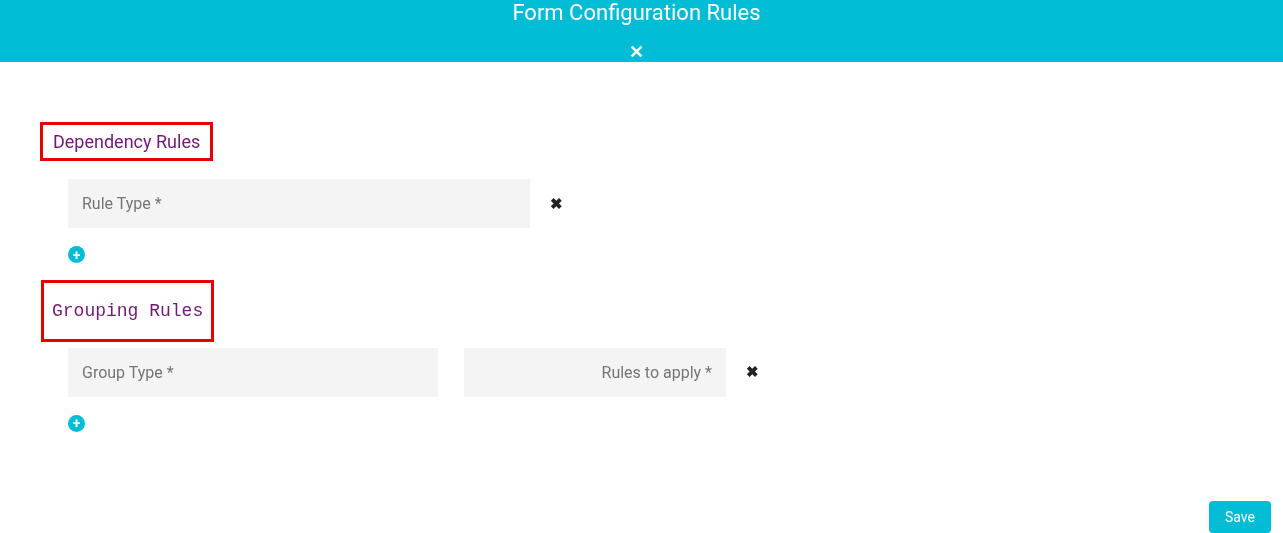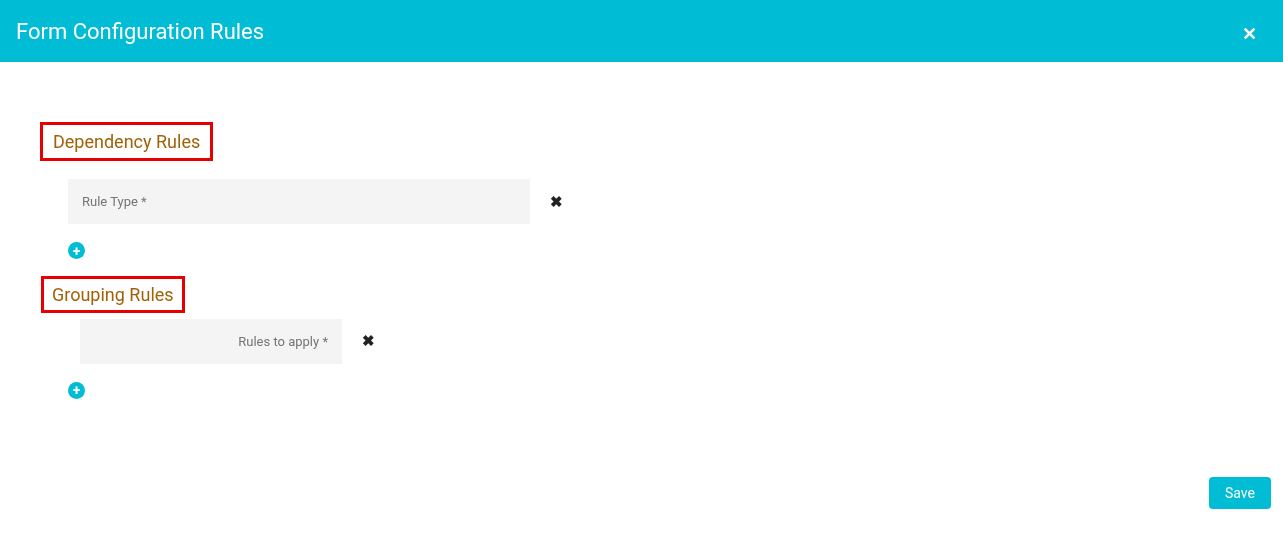--- a/index.html
+++ b/index.html
@@ -14,69 +14,71 @@
       height: 533px;
       position: relative;
     }
     .header {
       background: #00bcd4;
       height: 62px;
       display: flex;
       align-items: center;
       justify-content: space-between;
       padding: 0 26px 0 16px;
+      flex-direction: column;
     }
     .header-title {
       color: #ffffff;
       font-size: 22px;
       font-weight: 400;
     }
     .close-icon {
       color: #ffffff;
       font-size: 18px;
       font-weight: bold;
       cursor: pointer;
       padding-top: 4px;
     }
     .content {
       padding: 60px 40px 0 40px;
       position: relative;
     }
     .section-title {
-      color: #a16207;
+      color: #701a75;
       font-size: 18px;
       font-weight: 400;
       display: inline-block;
     }
     .highlight-box-1 {
       border: 3px solid #e60000;
       padding: 6px 10px;
       display: inline-block;
       margin-bottom: 18px;
     }
     .highlight-box-2 {
       border: 3px solid #e60000;
-      padding: 5px 8px;
+      padding: 18px 8px;
       display: inline-block;
       margin-top: 16px;
       margin-bottom: 6px;
       margin-left: 1px;
+      font-family: Liberation Mono, monospace;
     }
     .row {
       display: flex;
       align-items: center;
       gap: 14px;
       margin-left: 28px;
       margin-bottom: 14px;
     }
     .field {
       background: #f4f4f4;
       border: none;
       padding: 15px 14px;
-      font-size: 13px;
+      font-size: 16px;
       color: #404040;
       outline: none;
       font-family: inherit;
     }
     .field-sm {
       flex: 0 0 462px;
     }
     .field-md {
       flex: 0 0 467px;
     }
@@ -111,21 +113,21 @@
       font-size: 14px;
       font-weight: bold;
       cursor: pointer;
       margin-left: 28px;
       margin-top: 4px;
       line-height: 1;
     }
     .save-button {
       position: absolute;
       right: 12px;
-      bottom: 24px;
+      bottom: 0;
       background: #00bcd4;
       color: #ffffff;
       border: none;
       border-radius: 4px;
       padding: 8px 16px;
       font-size: 14px;
       cursor: pointer;
       font-family: inherit;
     }
   </style>
@@ -150,20 +152,21 @@
 
   <span class="add-icon">+</span>
 
   <br>
 
   <div class="highlight-box-2">
     <span class="section-title">Grouping Rules</span>
   </div>
 
   <div class="row">
+    <input class="field field-g1" placeholder="Group Type *" style="">
     <input class="field field-g3" placeholder="Rules to apply *" style="">
     <span class="remove-icon">✖</span>
   </div>
 
   <span class="add-icon">+</span>
 
 </div>
 
 <button class="save-button">Save</button>
 

